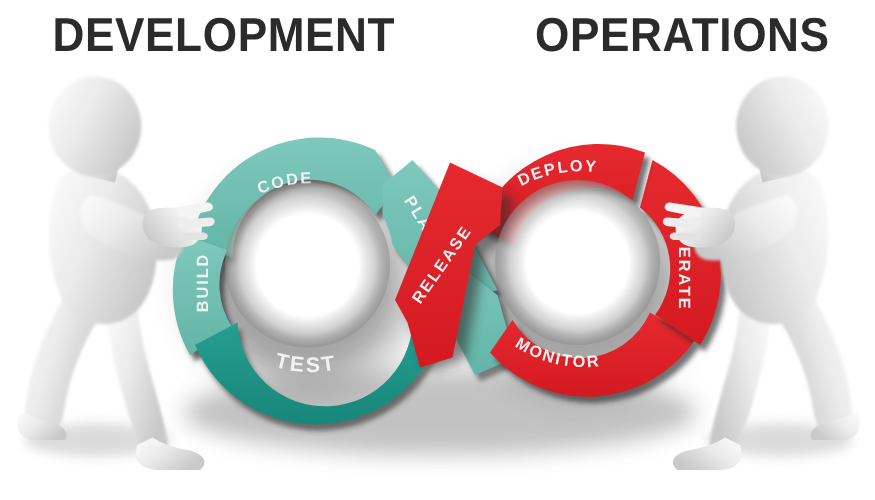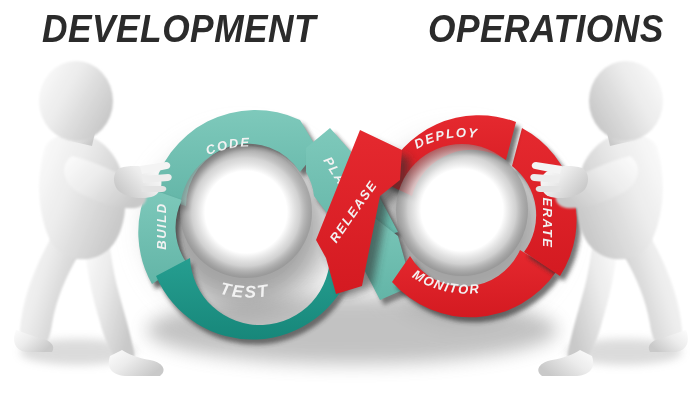--- a/index.html
+++ b/index.html
@@ -4,21 +4,21 @@
 <title>DevOps Infinity Loop</title>
 <style>
   html,body{margin:0;padding:0;}
   body{
     width:700px;height:400px;
     background:#ffffff;
     font-family:"Liberation Sans", sans-serif;
     overflow:hidden;
     position:relative;
   }
-  #stage{position:absolute;inset:0;width:700px;height:400px;font-style:italic;}
+  #stage{position:absolute;inset:0;width:700px;height:400px;}
   .hdr{
     position:absolute;
     top:8px;
     font-weight:bold;
     font-size:38px;
     letter-spacing:0.5px;
     color:#2b2b2b;
     font-family:"Liberation Sans", sans-serif;
     transform:scaleX(0.93);
     white-space:nowrap;

